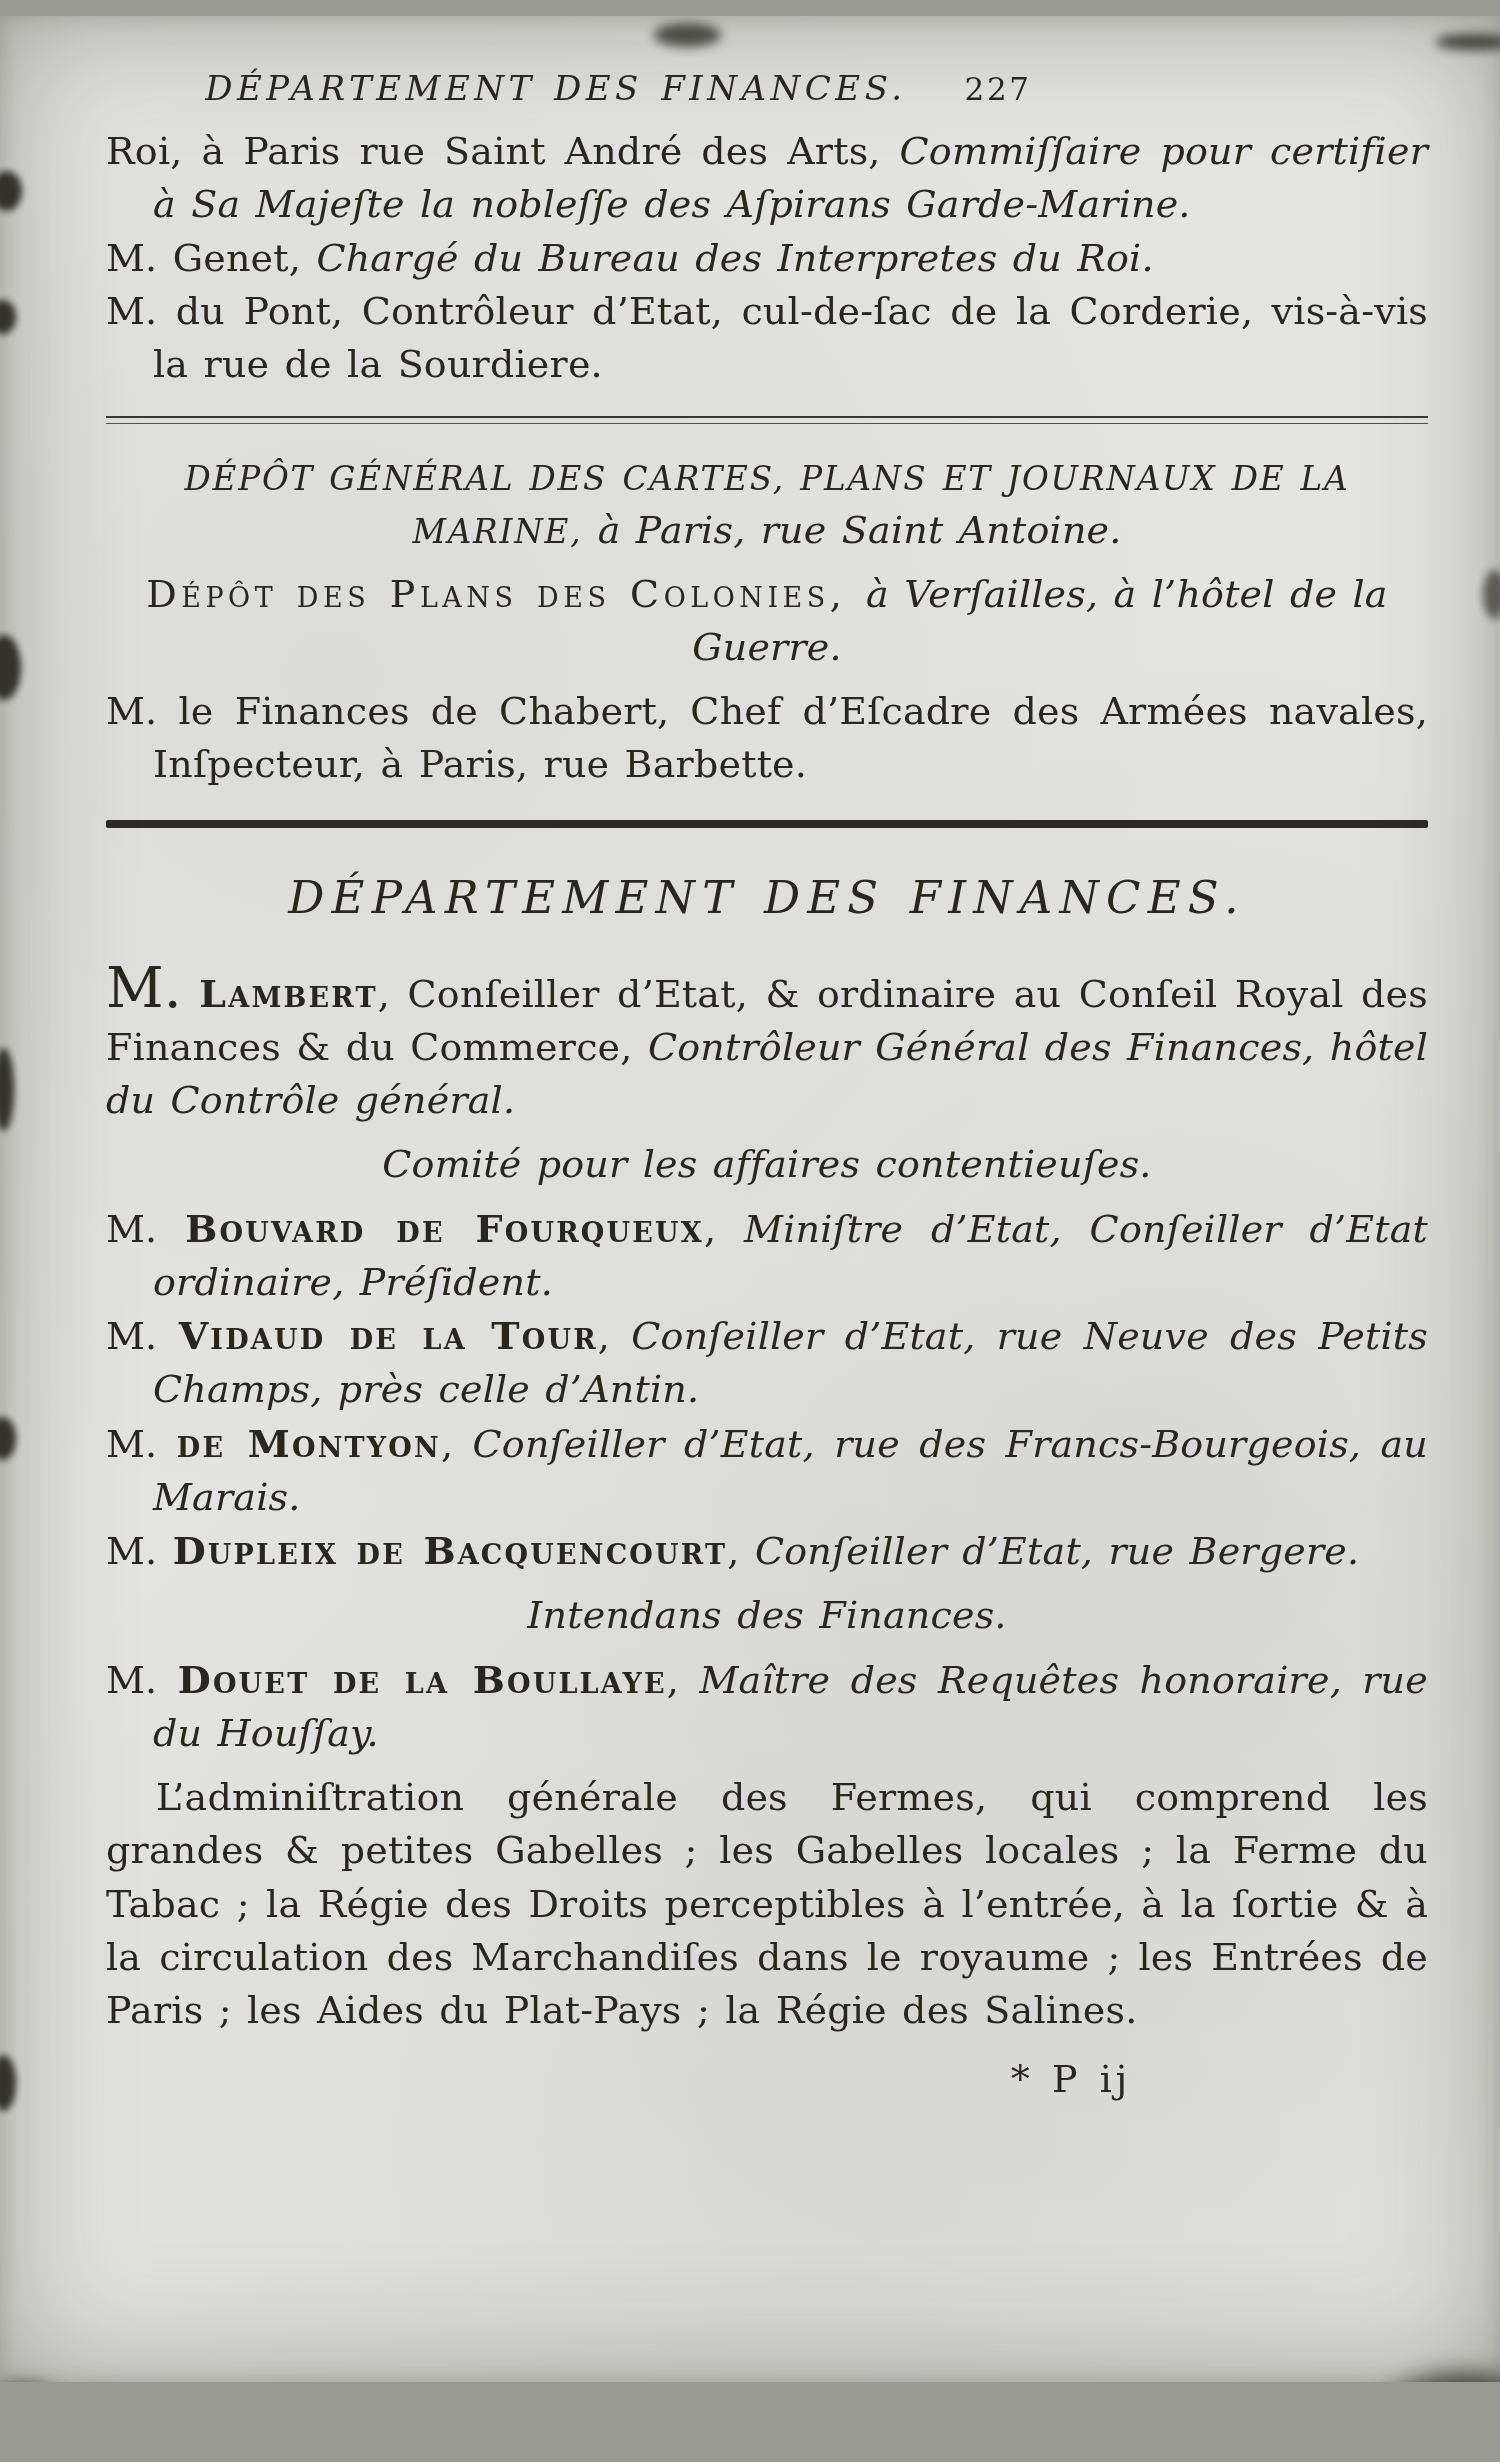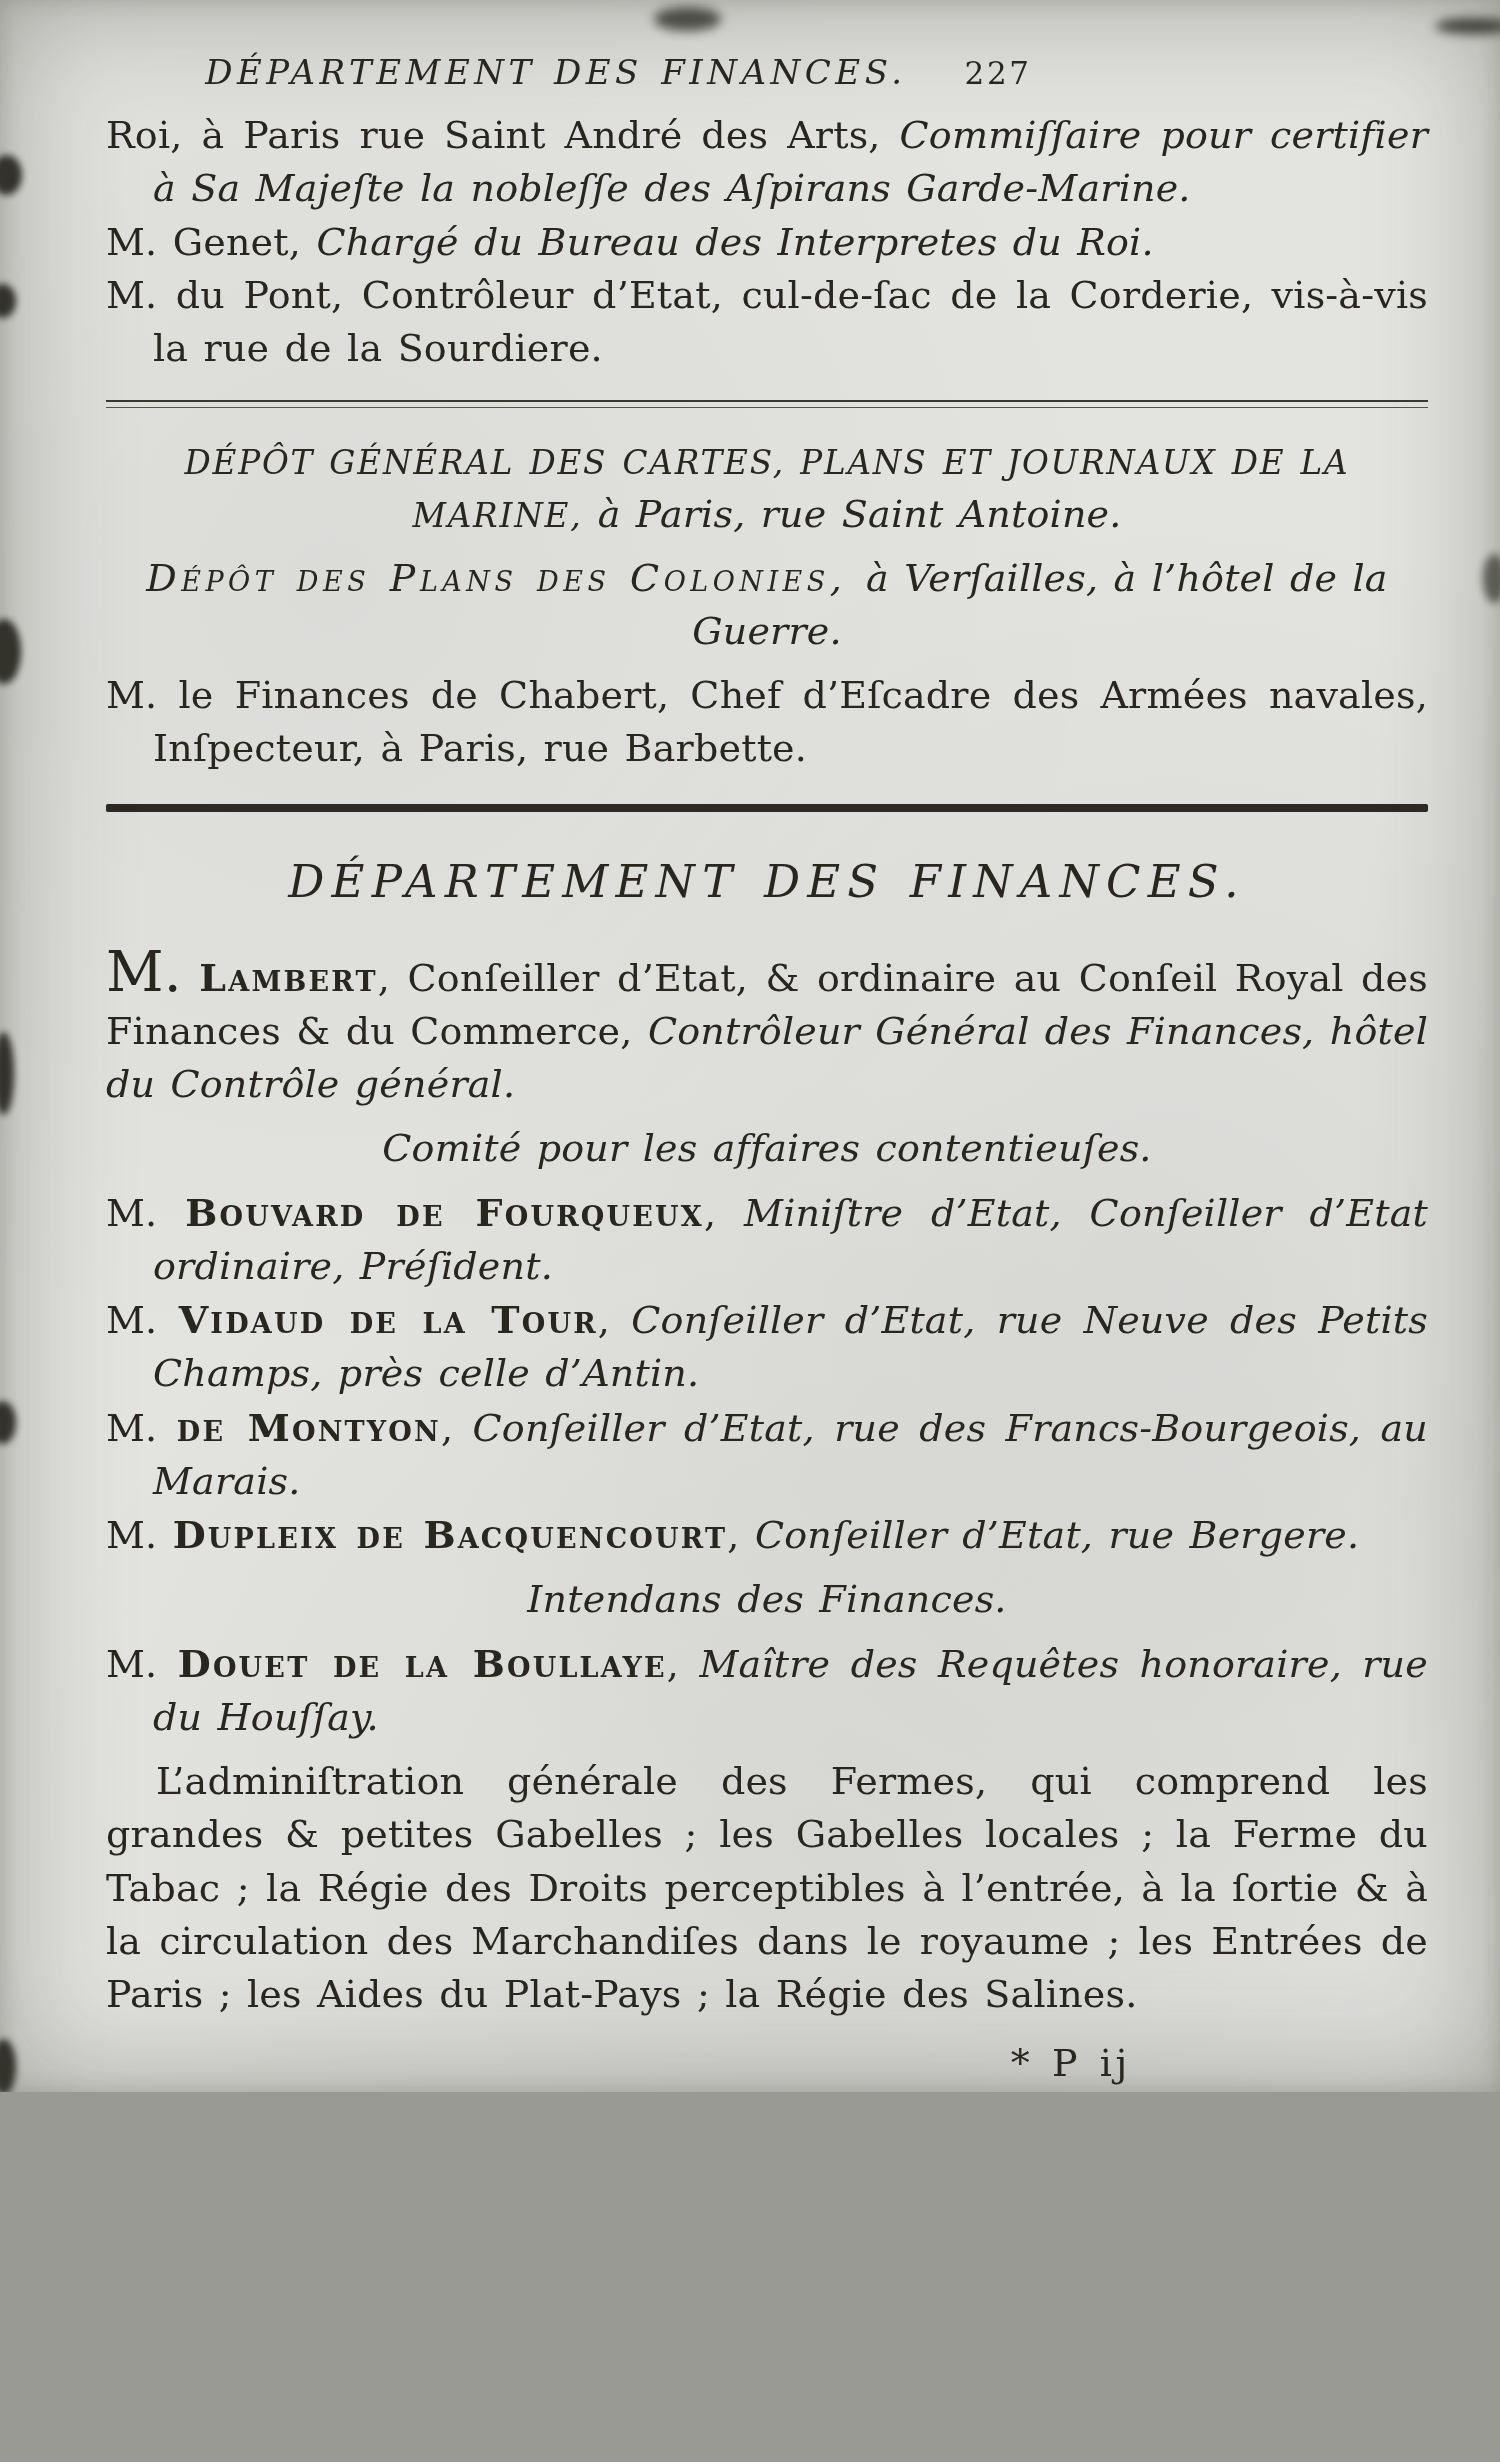--- a/index.html
+++ b/index.html
@@ -1,20 +1,20 @@
 <!DOCTYPE html>
 <html lang="fr" style="font-size:14.4px"><head>
 <meta charset="utf-8">
 <title>Scanned page — Département des Finances</title>
 <style>
   html,body{margin:0;padding:0;background:#9a9a94;}
   .page{
     position:relative;
-    width:1500px;height:2092px;
-    margin:0 auto;
+    width:1500px;height:2366px;
+    margin:16px auto;
     overflow:hidden;
     color:var(--ink,#29261e);
     background:
       radial-gradient(circle at 22% 28%, rgba(0,0,0,.035), transparent 42%),
       radial-gradient(circle at 78% 62%, rgba(0,0,0,.045), transparent 46%),
       radial-gradient(circle at 55% 90%, rgba(40,40,30,.06), transparent 40%),
       var(--paper,#e3e4e0);
     font-family:"DejaVu Serif","Liberation Serif",serif;
   }
   .vignette{
@@ -45,21 +45,21 @@
     text-align:center;font-style:italic;
     font-size:45px;letter-spacing:7.2px;
     margin:38px 0 31px;
   }
   .mt-s{margin-top:10.8px;}
   
   .s-r{}
   .s-i{font-style:italic;}
   .s-sc{font-variant-caps:small-caps;letter-spacing:2.2px;font-weight:bold;}
   .s-ic{font-style:italic;font-size:.86em;letter-spacing:1.8px;}
-  .s-isp{font-style:italic;font-variant-caps:small-caps;letter-spacing:4.5px;}
+  .s-isp{font-variant-caps:small-caps;letter-spacing:4.5px;}
   .s-mbig{font-size:1.48em;line-height:1;}
   
   .rule{border:0;}
   .rule-thin{
     height:4.5px;margin:25px 0 27px;
     border-top:2.7px solid #3a372e;border-bottom:0.9px solid #55524a;
   }
   .rule-thick{
     height:7.2px;margin:29px 0 32px;
     background:#2c2a23;border-radius:1.8px;

